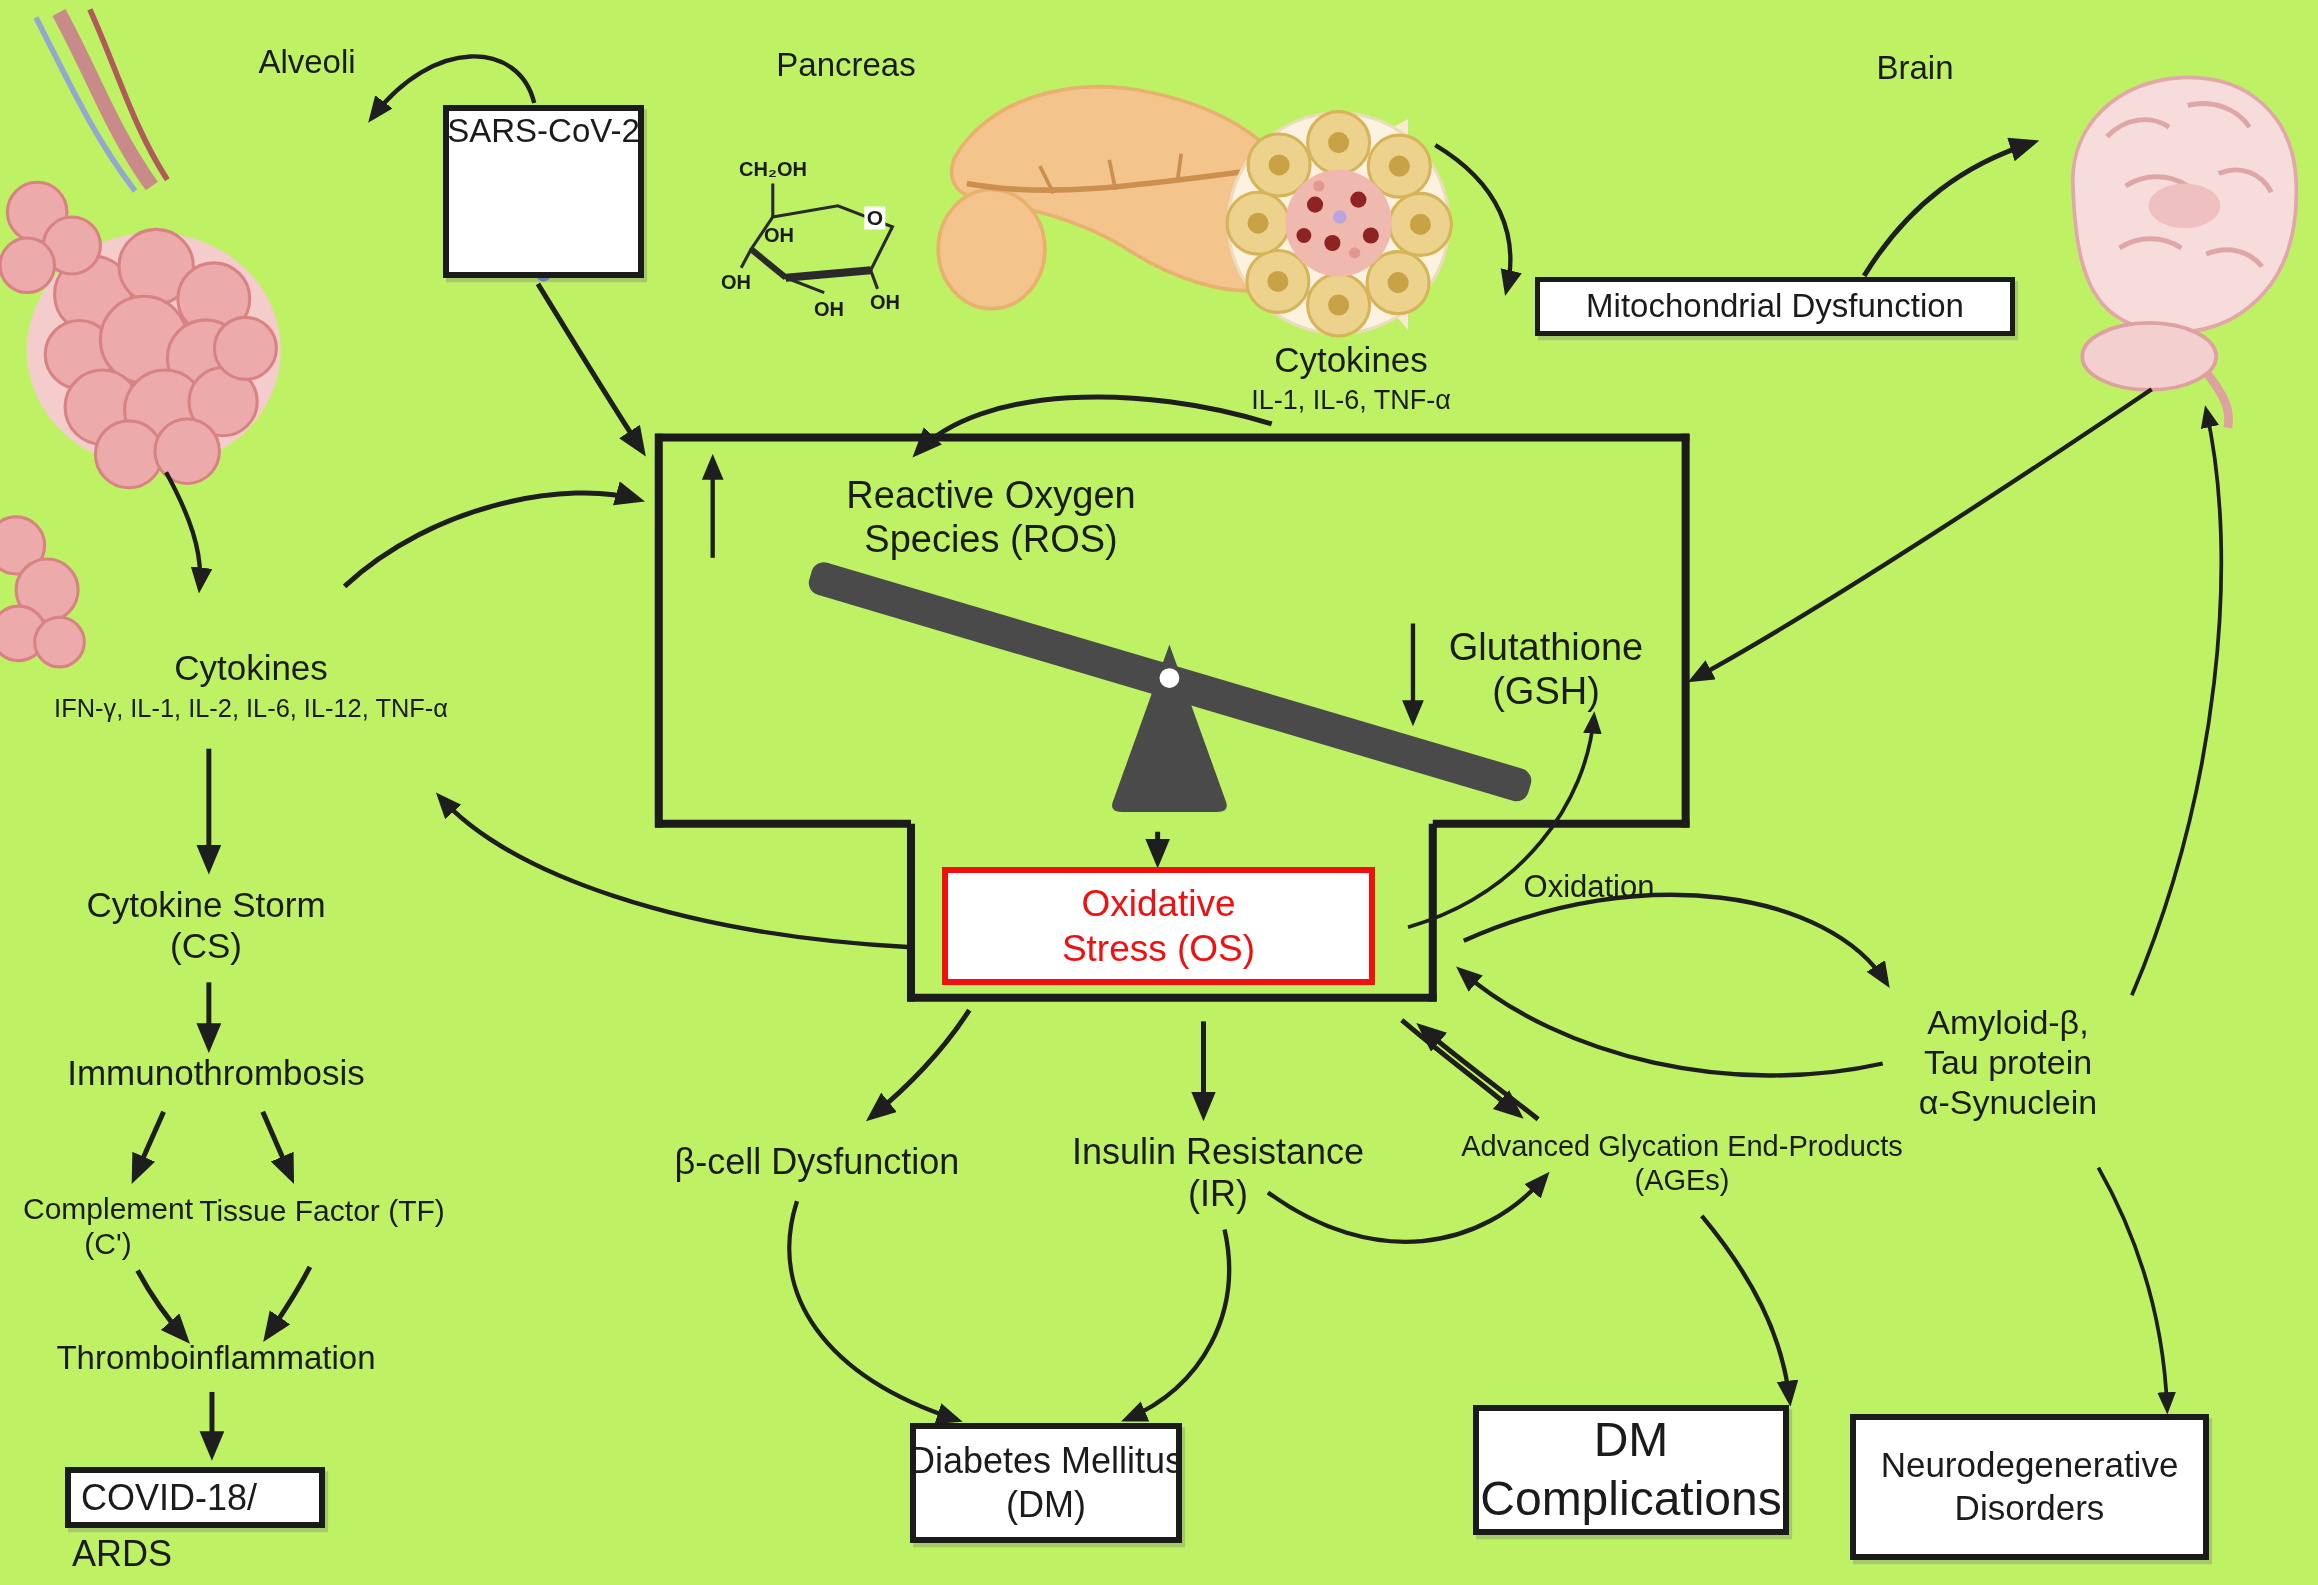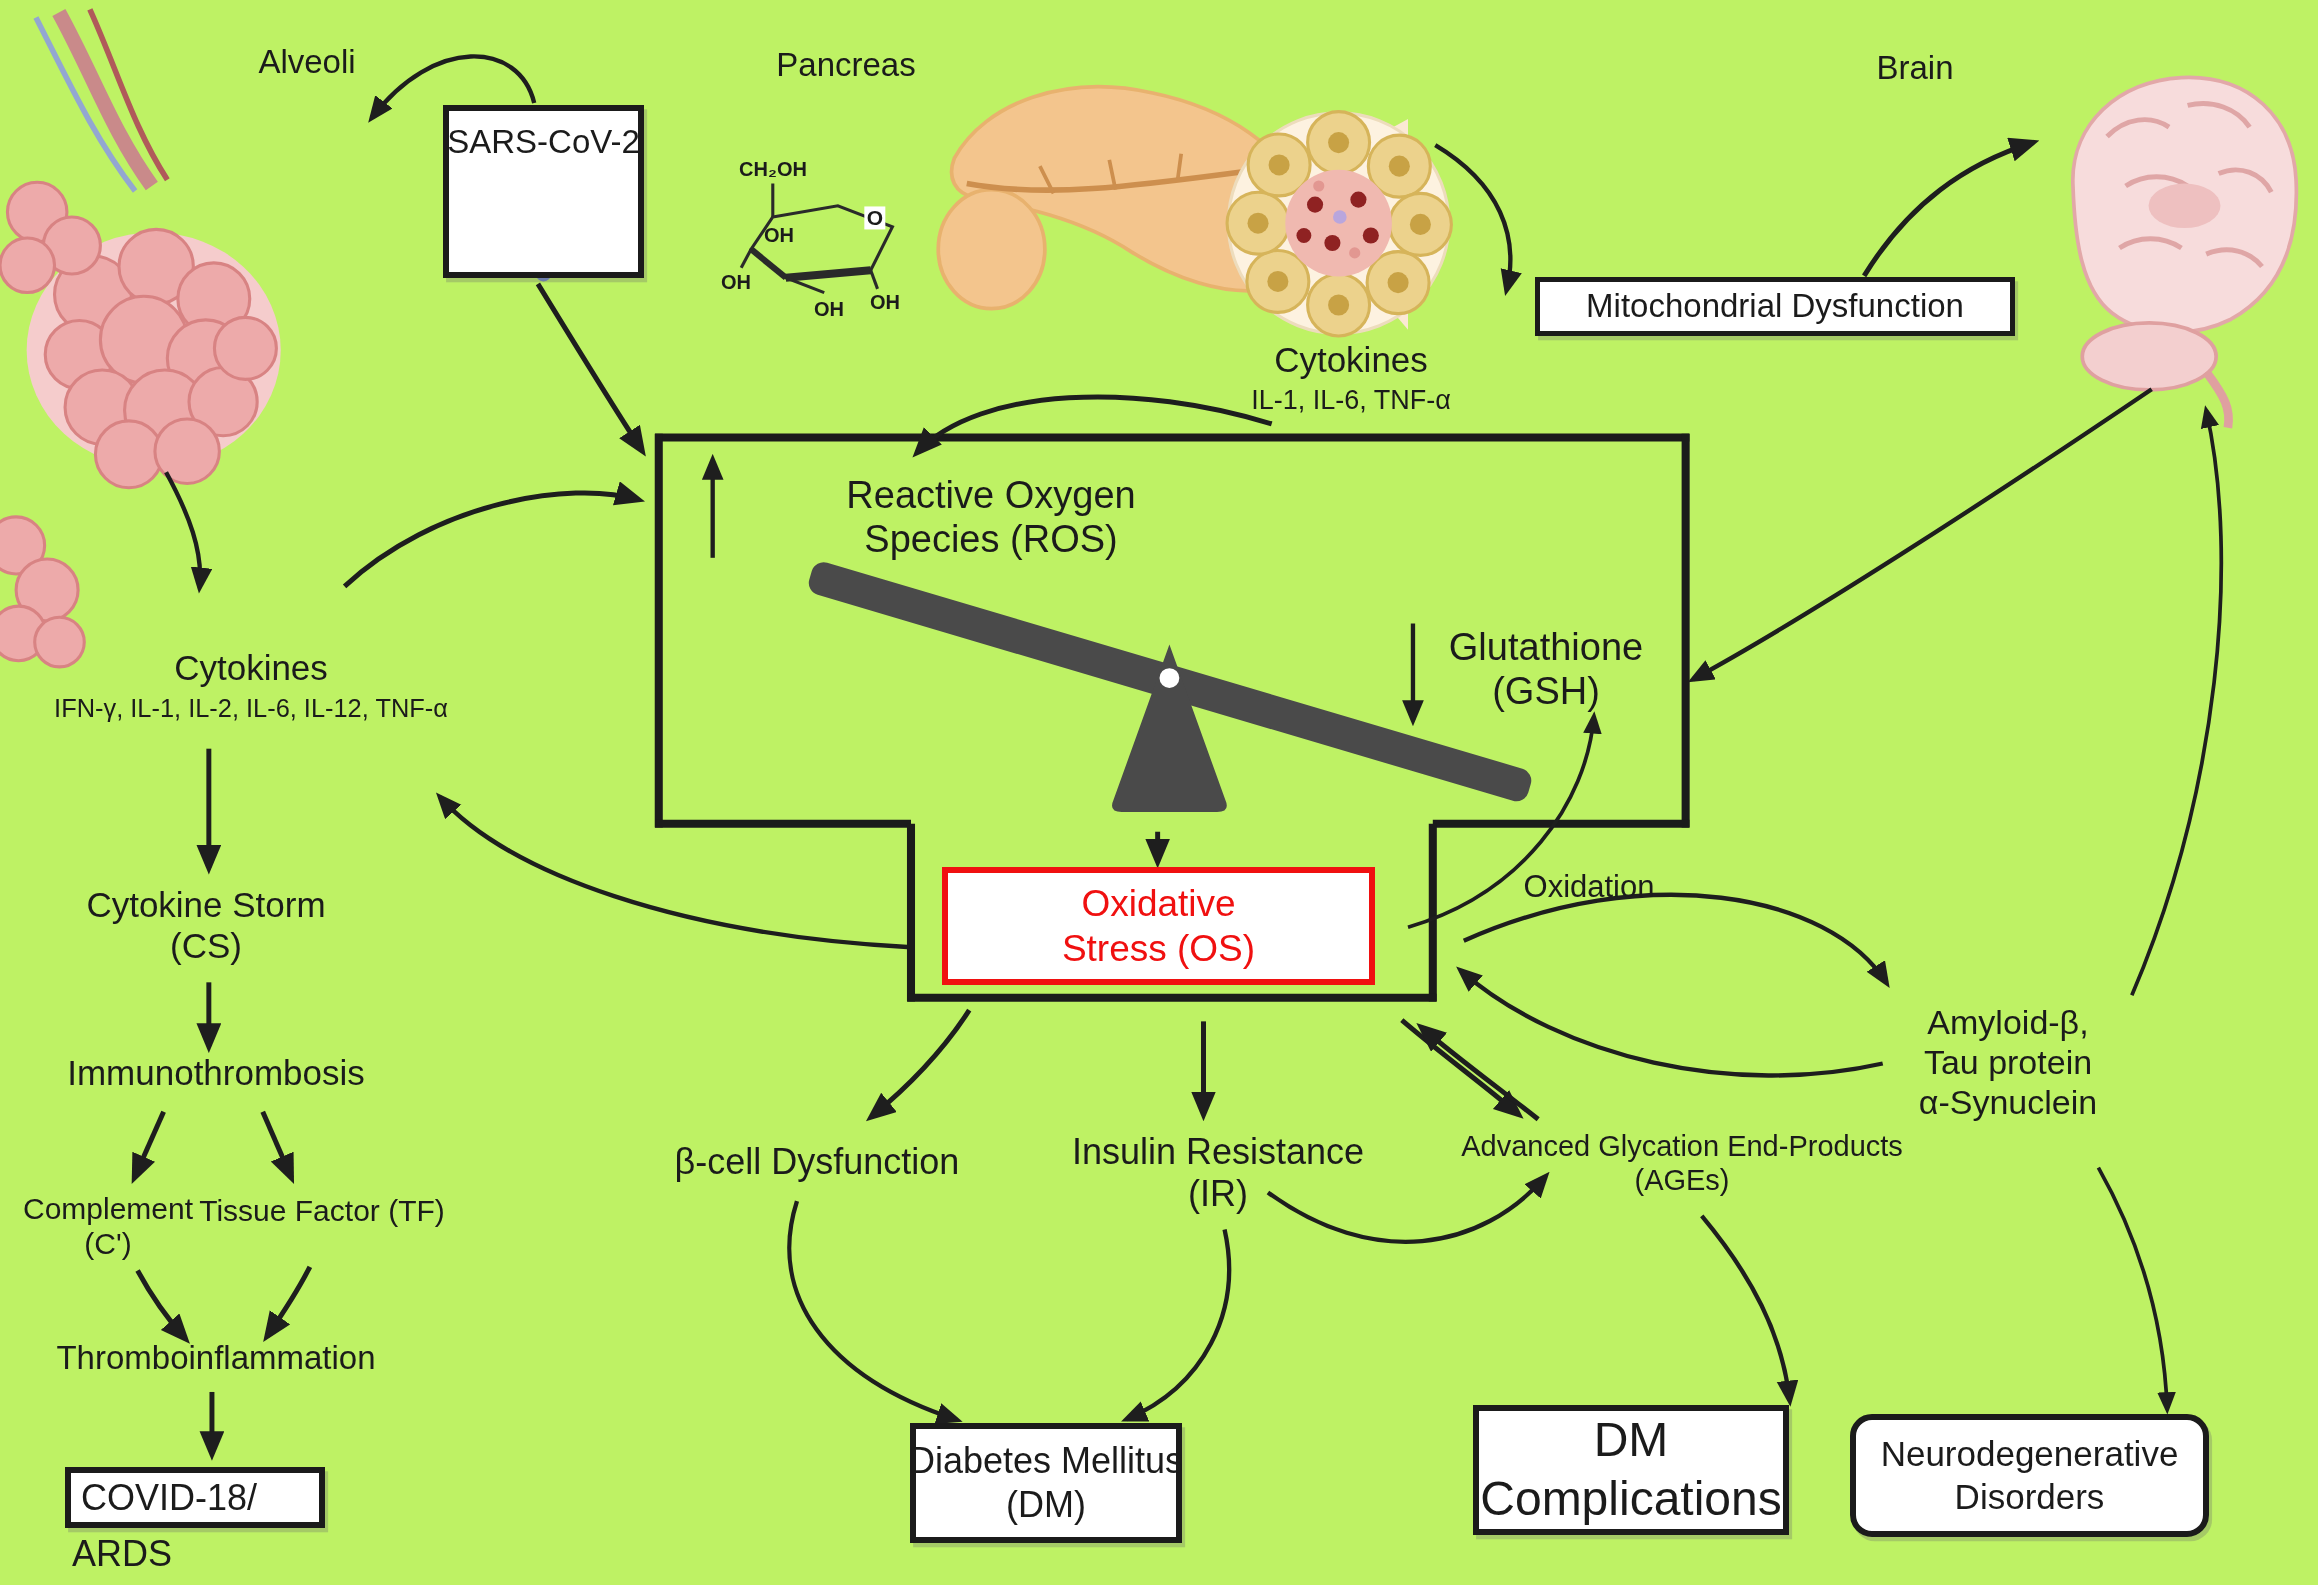--- a/index.html
+++ b/index.html
@@ -229,21 +229,21 @@
   <div class="lbl" style="left:1915px;top:68px;font-size:33px;">Brain</div>
   <div class="lbl" style="left:1589px;top:887px;font-size:31px;">Oxidation</div>
 
   <div class="lbl" style="left:773px;top:169px;font-size:20px;font-weight:bold;">CH₂OH</div>
   <div class="lbl" style="left:875px;top:218px;font-size:21px;font-weight:bold;background:#fff;padding:0 2.5px;">O</div>
   <div class="lbl" style="left:779px;top:235px;font-size:20px;font-weight:bold;">OH</div>
   <div class="lbl" style="left:736px;top:282px;font-size:20px;font-weight:bold;">OH</div>
   <div class="lbl" style="left:885px;top:302px;font-size:20px;font-weight:bold;">OH</div>
   <div class="lbl" style="left:829px;top:309px;font-size:20px;font-weight:bold;">OH</div>
 
-  <div class="box" style="left:443px;top:105px;width:201px;height:173px;justify-content:flex-start;padding-top:11px;font-size:33px;">
+  <div class="box" style="left:443px;top:105px;width:201px;height:173px;justify-content:flex-start;font-size:33px;">
     <div>SARS-CoV-2</div>
   </div>
 
 
   <div class="box" style="left:1535px;top:277px;width:480px;height:59px;border-width:5.6px;font-size:33px;">
     <div>Mitochondrial Dysfunction</div>
   </div>
 
   <div class="box red" style="left:942px;top:867px;width:433px;height:118px;border-width:6.2px;font-size:37px;">
     <div>Oxidative</div>
@@ -253,21 +253,21 @@
   <div class="box" style="left:910px;top:1423px;width:272px;height:120px;font-size:36px;">
     <div>Diabetes Mellitus</div>
     <div>(DM)</div>
   </div>
 
   <div class="box" style="left:1473px;top:1405px;width:316px;height:130px;font-size:48px;">
     <div>DM</div>
     <div>Complications</div>
   </div>
 
-  <div class="box" style="left:1850px;top:1414px;width:359px;height:123px;font-size:35px;border-radius:22px;">
+  <div class="box" style="left:1850px;top:1414px;width:359px;height:146px;font-size:35px;">
     <div>Neurodegenerative</div>
     <div>Disorders</div>
   </div>
 
   <div class="box" style="left:65px;top:1467px;width:260px;height:61px;align-items:flex-start;padding-left:10px;font-size:36px;">
     <div>COVID-18/</div>
   </div>
   <div class="lbl" style="left:72px;top:1554px;transform:translate(0,-50%);font-size:36px;">ARDS</div>
 
   <div class="blk" style="left:991px;top:473px;font-size:38px;">

